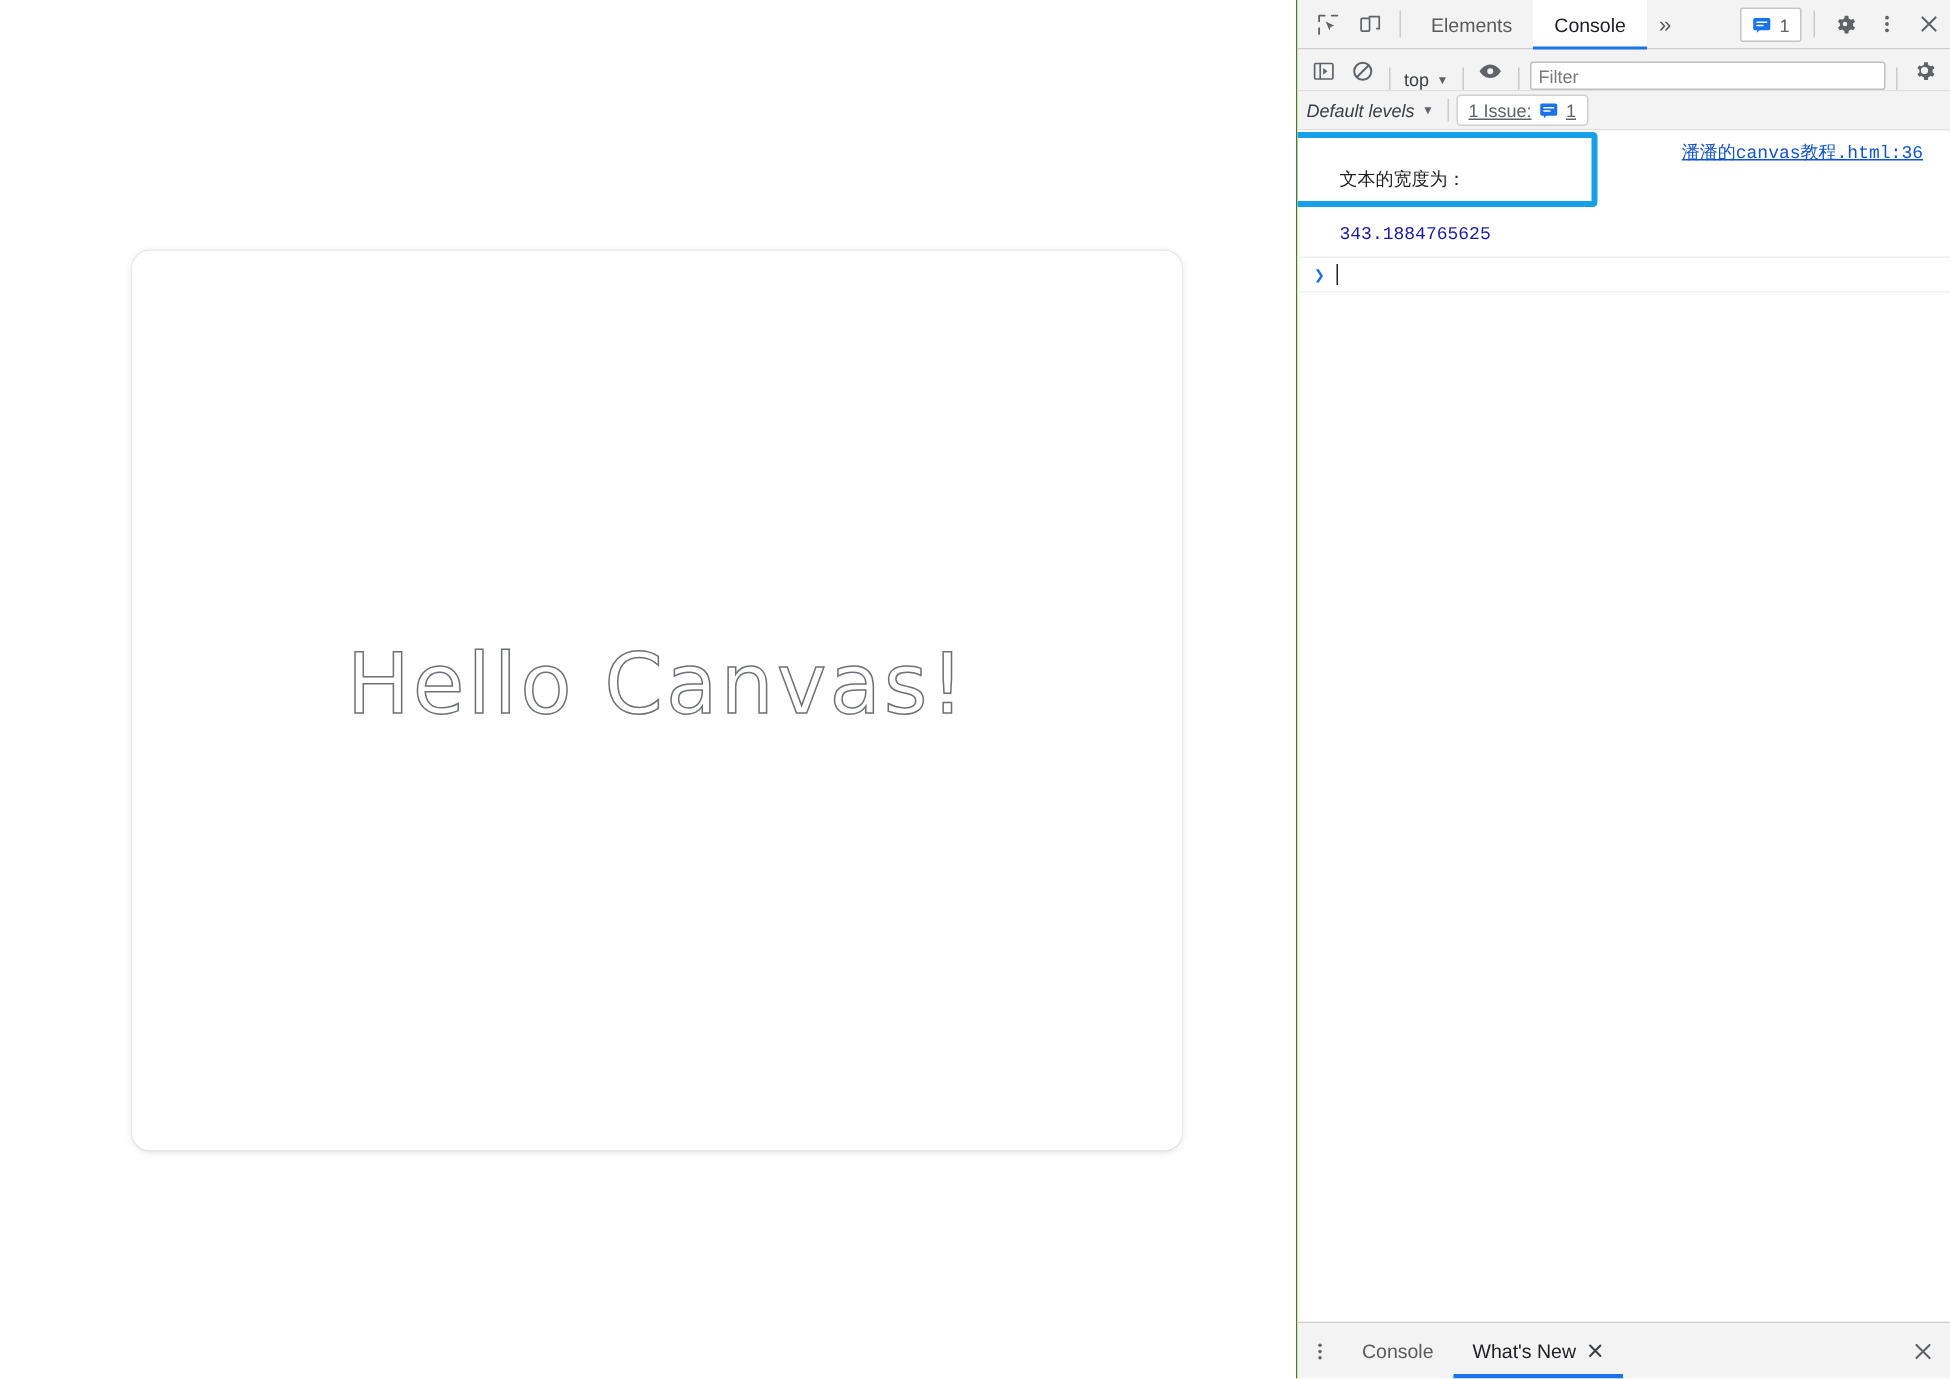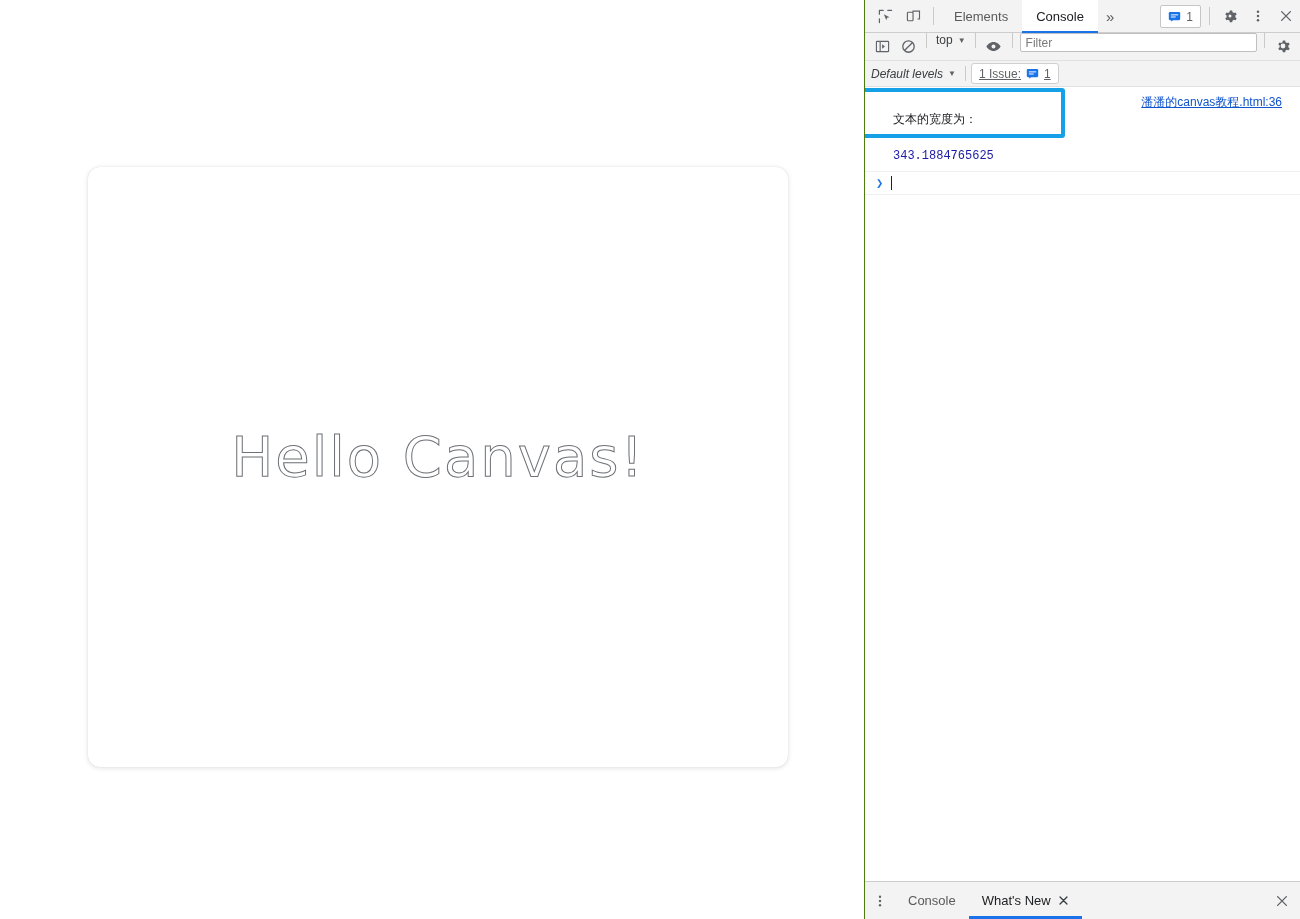--- a/index.html
+++ b/index.html
@@ -137,21 +137,21 @@
     cursor: pointer;
     color: #5f6368;
     font-size: 12px;
   }
 
   
   .dt-consolebar {
     height: 28px;
     min-height: 28px;
     display: flex;
-    align-items: flex-start;
+    align-items: flex-end;
     background: #f3f3f3;
     border-bottom: 1px solid #e0e0e0;
     box-sizing: border-box;
     padding: 0 4px;
   }
   .cb-icon {
     width: 26px; height: 26px;
     display: flex; align-items: center; justify-content: center;
     cursor: pointer;
   }
@@ -242,21 +242,21 @@
   }
   .msg-text {
     font-family: Liberation Mono, monospace;
     font-size: 12px;
     line-height: 18px;
     color: #202124;
     white-space: pre-line;
   }
   .msg-text .num { color: #1a1aa6; }
   .msg-source {
-    font-family: Liberation Sans, sans-serif;
+    font-family: Liberation Mono, monospace;
     font-size: 12px;
     line-height: 18px;
     color: #1155cc;
     text-decoration: underline;
     cursor: pointer;
     white-space: nowrap;
     padding-right: 8px;
     flex: none;
   }
   .annot-box {

